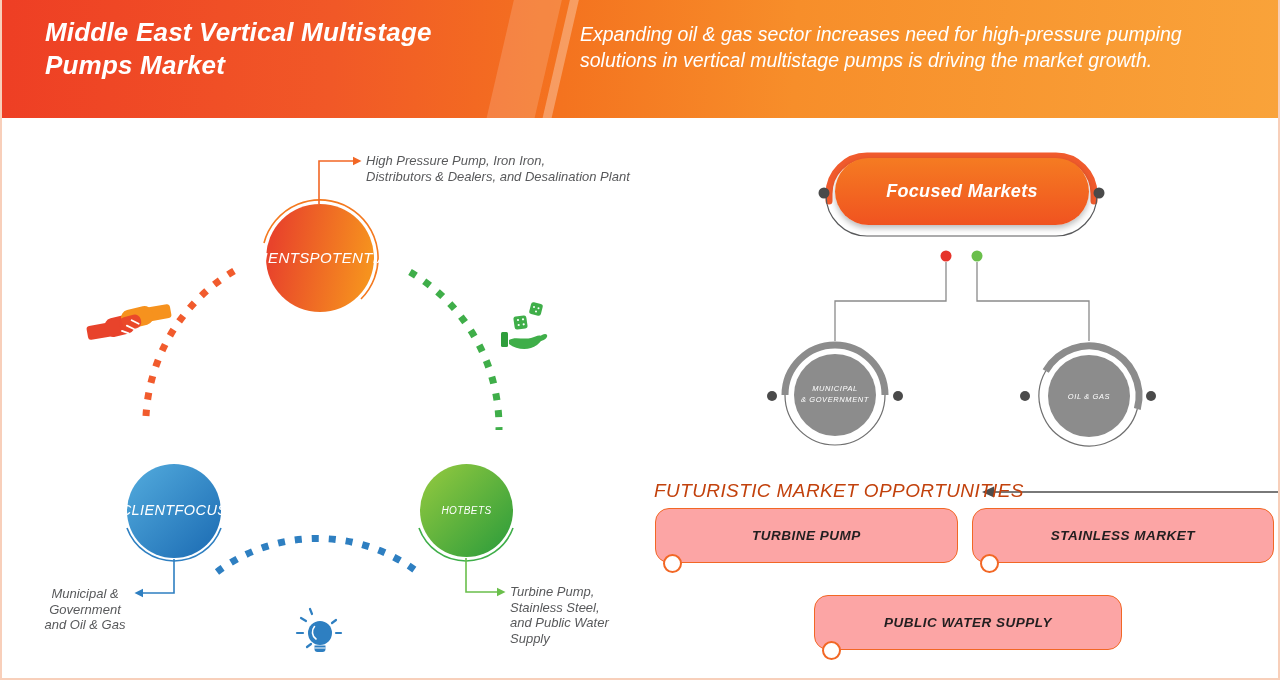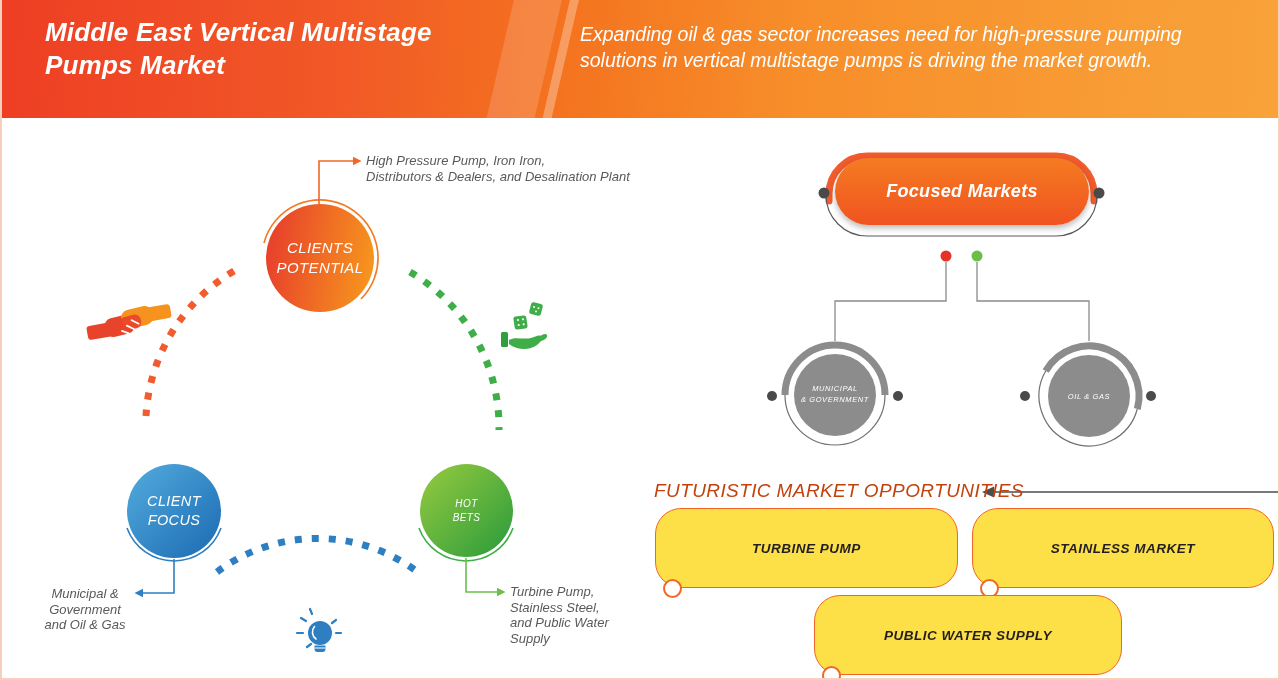--- a/index.html
+++ b/index.html
@@ -21,21 +21,21 @@
   }
   .band1{left:500px;width:48px;}
   .band2{left:556px;width:9px;background:rgba(255,255,255,0.30)!important;}
   .title{position:absolute;left:45px;top:16px;font-size:26px;font-weight:800;line-height:33px;letter-spacing:0.2px;}
   .subtitle{position:absolute;left:580px;top:21px;width:625px;font-size:19.5px;font-weight:400;line-height:26px;}
   
   .deco{position:absolute;left:0;top:0;width:1280px;height:680px;z-index:1;}
   
   .node{
     position:absolute;z-index:2;border-radius:50%;color:#fff;text-align:center;
-    display:flex;flex-direction:column;align-items:center;justify-content:center;
+    display:flex;align-items:center;justify-content:center;
     letter-spacing:0.4px;line-height:1.32;
   }
   .node-cp{left:264px;top:204px;width:108px;height:108px;font-size:15px;
     background:linear-gradient(100deg,#e8432b 10%,#f6921e 90%);}
   .node-cf{left:125px;top:464px;width:94px;height:94px;font-size:14.5px;
     background:linear-gradient(135deg,#4ba2d7 15%,#1d6db4 95%);}
   .node-hb{left:418px;top:464px;width:93px;height:93px;font-size:10px;
     background:linear-gradient(135deg,#8cc63f 10%,#2e9d3b 95%);}
   
   .ann{position:absolute;z-index:2;color:#58595b;font-size:13px;line-height:15.5px;}
@@ -55,22 +55,22 @@
     letter-spacing:0.6px;text-align:center;line-height:11px;
   }
   .gl-1{left:783px;top:383px;width:100px;}
   .gl-2{left:1037px;top:391px;width:100px;}
   
   .opp-heading{
     position:absolute;z-index:2;left:652px;top:480px;font-size:19px;font-weight:500;
     color:#c2410c;letter-spacing:0.4px;
   }
   .opp-box{
-    position:absolute;z-index:2;height:80px;box-sizing:border-box;background:#fde047;
-    border:1.6px solid #f26725;border-radius:26px;
+    position:absolute;z-index:2;height:55px;box-sizing:border-box;background:#fca5a5;
+    border:1.6px solid #f26725;border-radius:14px;
     display:flex;align-items:center;justify-content:center;
     font-size:13.5px;font-weight:700;letter-spacing:0.5px;color:#231f20;
   }
   .opp-1{left:653px;top:508px;width:303px;}
   .opp-2{left:970px;top:508px;width:302px;}
   .opp-3{left:812px;top:595px;width:308px;}
   .corner-dot{
     position:absolute;left:7px;bottom:-11px;width:19px;height:19px;box-sizing:border-box;
     background:#ffffff;border:2.6px solid #f26725;border-radius:50%;
   }

